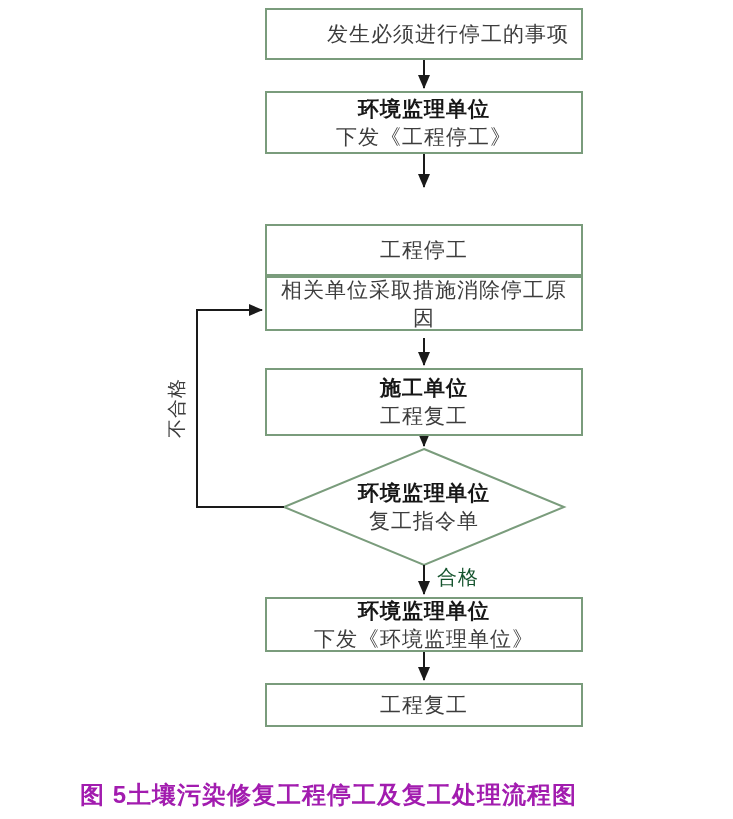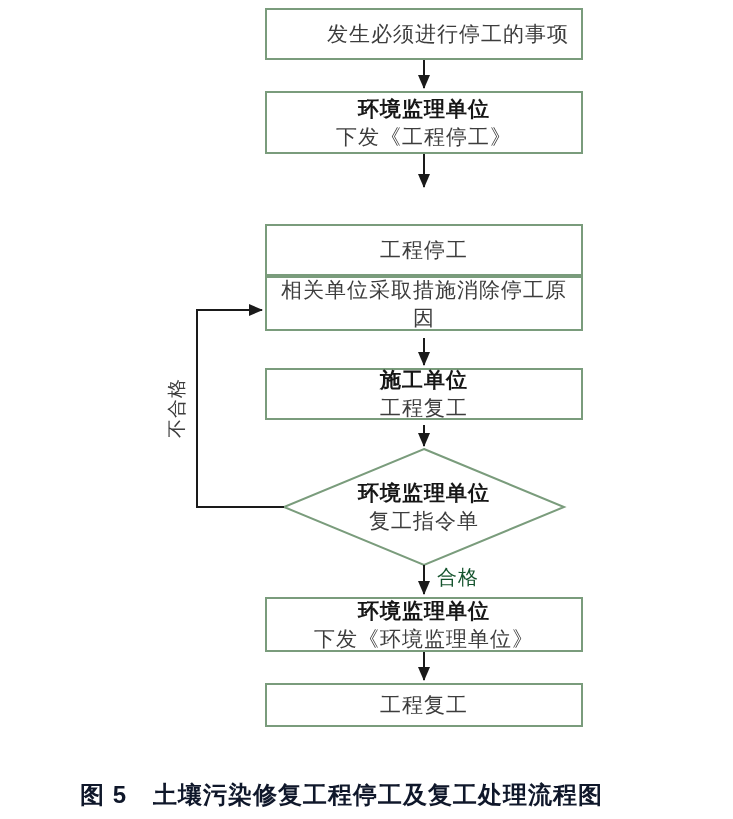--- a/index.html
+++ b/index.html
@@ -37,21 +37,21 @@
   }
   .flow-box .node-title {
     font-family: "Liberation Sans", "DejaVu Sans", sans-serif;
     font-weight: bold;
     color: #161616;
   }
   .box-event        { top: 8px;   height: 52px; padding-left: 48px; }
   .box-stop-notice  { top: 91px;  height: 63px; }
   .box-work-stop    { top: 190px; height: 52px; margin-top: 34px; }
   .box-eliminate    { top: 276px; height: 55px; padding: 0 14px; }
-  .box-apply-resume { top: 368px; height: 52px; }
+  .box-apply-resume { top: 368px; height: 68px; }
   .box-resume-order { top: 597px; height: 55px; }
   .box-work-resume  { top: 683px; height: 44px; }
   .diamond-text {
     position: absolute;
     left: 294px; top: 477px;
     width: 260px; height: 60px;
     display: flex;
     flex-direction: column;
     align-items: center;
     justify-content: center;
@@ -84,26 +84,25 @@
     letter-spacing: 1px;
     color: #3d3d3d;
     transform: rotate(-90deg);
     z-index: 2;
   }
   .figure-caption {
     position: absolute;
     left: 80px; top: 779px;
     display: flex;
     align-items: baseline;
-    gap: 26px;
     font-family: "Liberation Sans", "DejaVu Sans", sans-serif;
     font-weight: bold;
     font-size: 24px;
     letter-spacing: 1px;
-    color: #0f172a;
+    color: #a21caf;
     white-space: nowrap;
   }
 </style>
 </head>
 <body>
 
 <div class="canvas">
 
   <svg class="connector-layer" viewBox="0 0 733 819" xmlns="http://www.w3.org/2000/svg">
     <defs>

